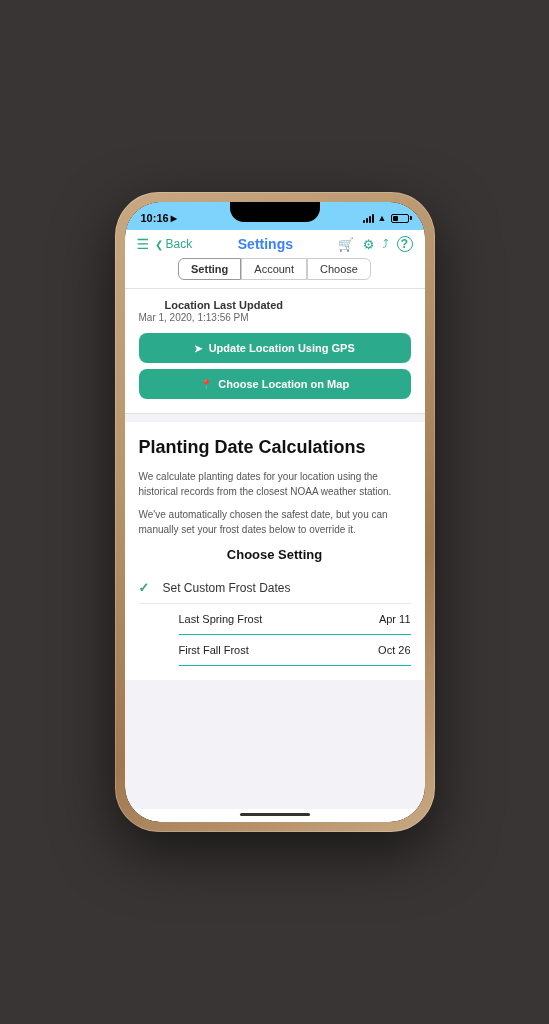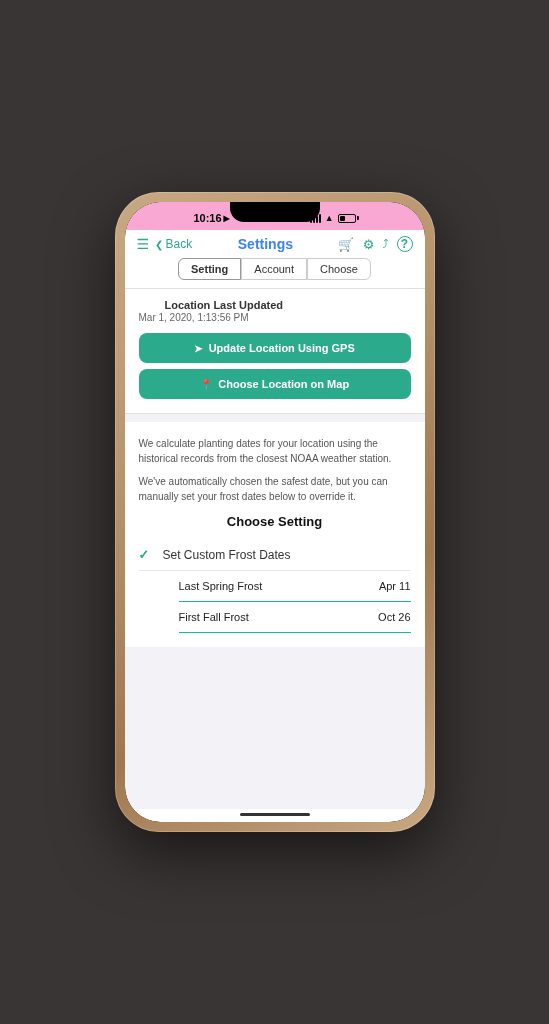--- a/index.html
+++ b/index.html
@@ -37,23 +37,23 @@
       height: 100%;
       background: #f2f2f7;
       border-radius: 36px;
       overflow: hidden;
       display: flex;
       flex-direction: column;
     }
 
     
     .status-bar {
-      background: #f9a8d4;
-      display: flex;
-      justify-content: center;
+      background: #7dd3fc;
+      display: flex;
+      justify-content: space-between;
       align-items: center;
       padding: 6px 16px 2px;
       min-height: 28px;
     }
 
     .status-time {
       font-size: 11px;
       font-weight: 600;
       color: #000;
       display: flex;
@@ -421,20 +421,21 @@
             <span>Update Location Using GPS</span>
           </button>
 
           <button class="btn-teal">
             <span style="font-size:10px;">📍</span>
             <span>Choose Location on Map</span>
           </button>
         </div>
 
         <div class="planting-section">
+          <div class="planting-title">Planting Date Calculations</div>
 
           <p class="planting-desc">We calculate planting dates for your location using the historical records from the closest NOAA weather station.</p>
           <p class="planting-desc">We've automatically chosen the safest date, but you can manually set your frost dates below to override it.</p>
 
           <div class="choose-setting-title">Choose Setting</div>
 
 
           <div class="setting-item-custom">
             <span class="checkmark">✓</span>
             <span style="font-size:12px;color:#333;">Set Custom Frost Dates</span>

